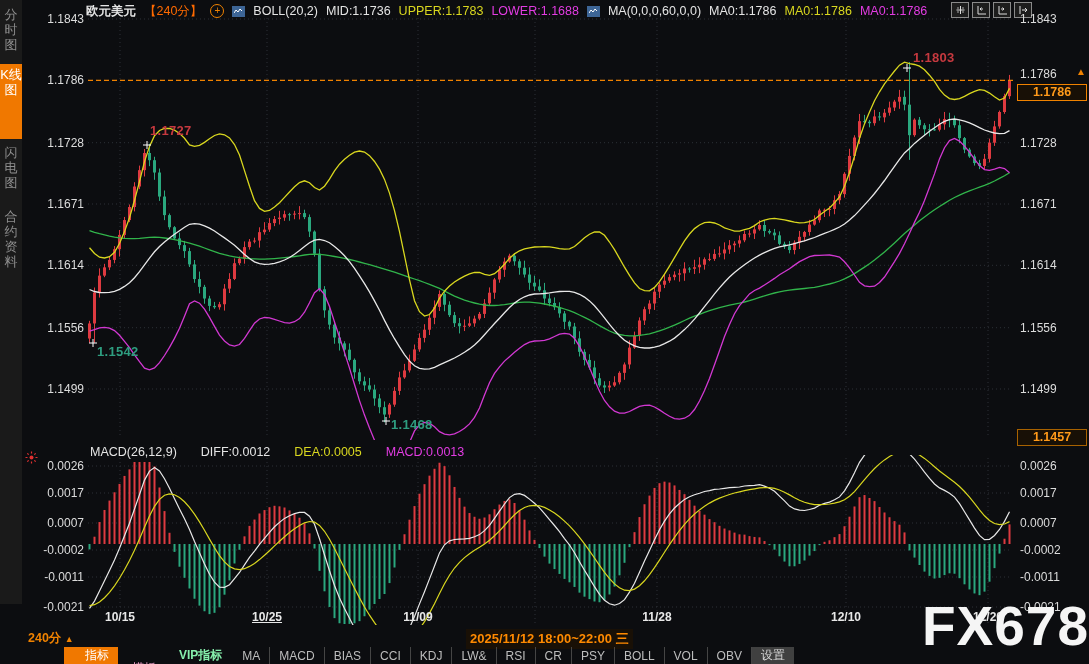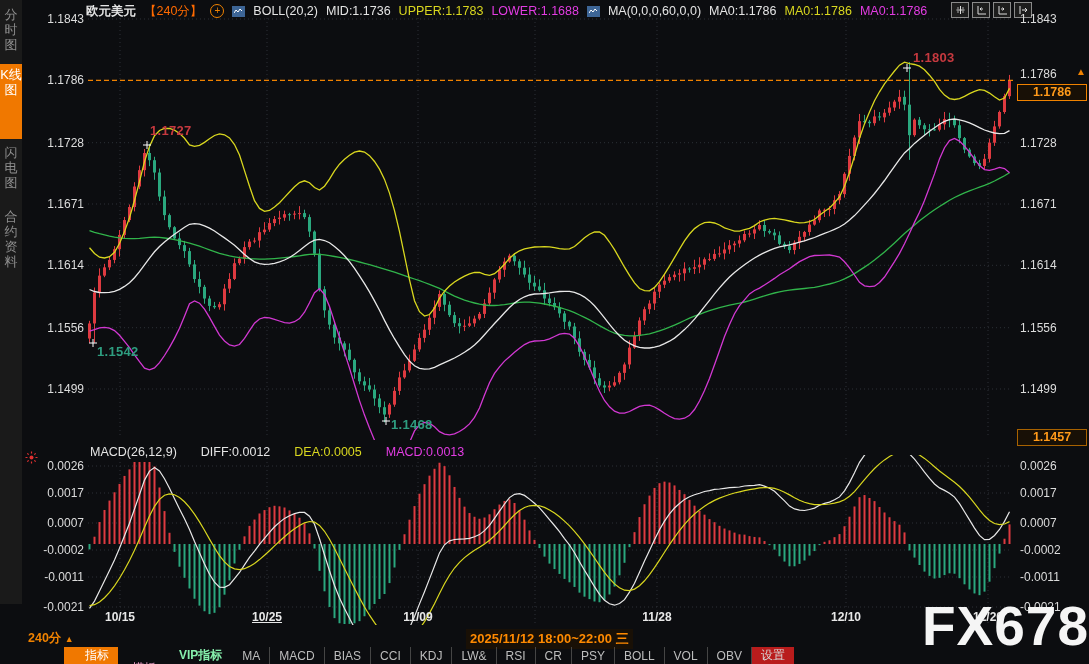--- a/index.html
+++ b/index.html
@@ -35,21 +35,21 @@
   #period-label{position:absolute;left:28px;top:630px;color:#f08200;font-size:12.5px;font-weight:bold;}
   .date-label{position:absolute;top:610px;transform:translateX(-50%);color:#e8e8e8;font-size:12px;font-weight:bold;}
   #date-highlight{position:absolute;top:629px;background:#191006;color:#ff8a00;font-size:13px;font-weight:bold;
                   padding:1px 4px;}
   
   #toolbar{position:absolute;left:64px;top:647px;height:17px;display:flex;align-items:stretch;font-size:12px;}
   .tb{display:flex;align-items:center;padding:0 9px;color:#bdbdbd;cursor:pointer;border-right:1px solid #454545;}
   .tb.active{background:#f07800;color:#fff;border-right:none;margin-right:5px;padding-left:21px;}
   .tb.bright{color:#f9a8d4;border-right:none;margin-right:5px;margin-top:21px;}
   .tb.vip{color:#86efac;font-weight:bold;border-right:none;margin-right:2px;}
-  .tb.settings{background:#b91c1c;color:#d8d8d8;border-right:none;}
+  .tb.settings{background:#404040;color:#d8d8d8;border-right:none;}
   #watermark{position:absolute;right:0px;bottom:6px;font-size:55px;font-weight:bold;color:#f5f5f5;
              letter-spacing:1px;z-index:30;}
 </style>
 </head>
 <body>
 
 <div id="app">
 
   <svg id="chart" style="position:absolute;left:0;top:0;" width="1089" height="664">
       <rect x="0" y="0" width="1089" height="664" fill="#0c0d10"></rect>

